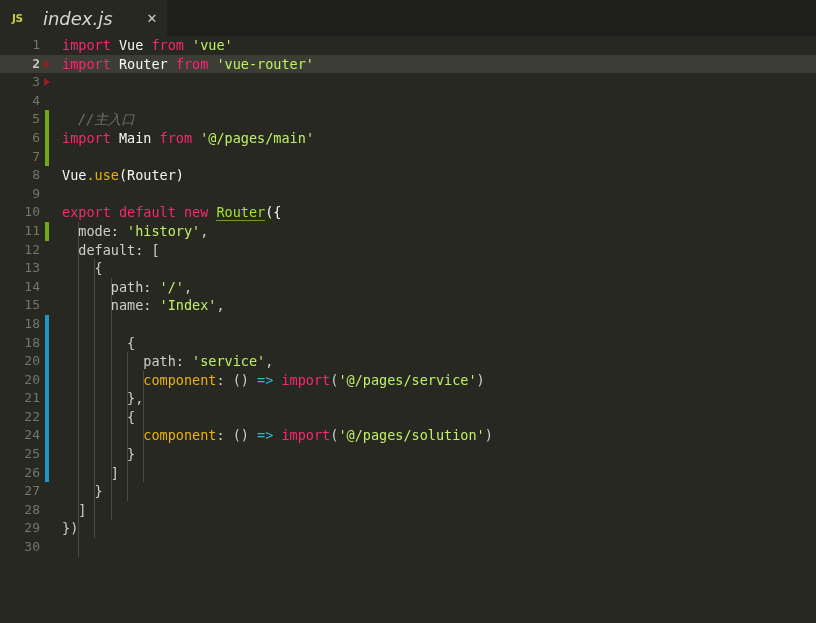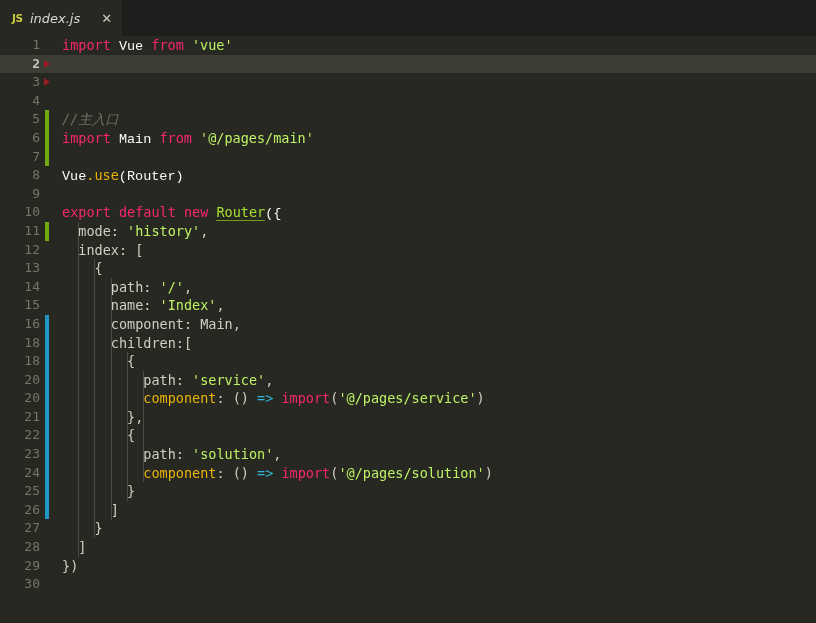--- a/index.html
+++ b/index.html
@@ -21,33 +21,33 @@
     display: flex;
     align-items: stretch;
   }
   .tab {
     display: flex;
     align-items: center;
     height: 100%;
     padding: 0 10px 0 12px;
     background: #272822;
     box-sizing: border-box;
-    gap: 7px;
+    gap: 20px;
     position: relative;
   }
   .tab-icon {
     font-family: "DejaVu Sans", sans-serif;
     font-size: 10.5px;
     font-weight: bold;
     color: #cbcb41;
     letter-spacing: -0.3px;
   }
   .tab-label {
     font-family: "DejaVu Sans", sans-serif;
-    font-size: 13px;
+    font-size: 18px;
     font-style: italic;
     color: #d8d8d2;
     white-space: nowrap;
   }
   .tab-close {
     font-family: "DejaVu Sans", sans-serif;
     font-size: 13px;
     color: #cfcfc6;
     margin-left: 14px;
     line-height: 1;
@@ -125,25 +125,25 @@
   }
   .guide {
     position: absolute;
     width: 1px;
     background: #4a4b43;
   }
 
   
   .t-kw      { color: #f92672; }
   .t-str     { color: #bef264; }
-  .t-plain   { color: #f8f8f2; font-family: Liberation Mono, monospace; }
+  .t-plain   { color: #f8f8f2; }
   .t-prop    { color: #cfcfc4; }
   .t-fn      { color: #eab308; }
   .t-op      { color: #2fb9d8; }
-  .t-comment { color: #6f7066; font-style: italic; }
+  .t-comment { color: #6f7066; font-style: italic; margin-left: 16px; }
   .t-under   { color: #a6e22e; border-bottom: 1px solid #71a01c; }
 </style>
 </head>
 <body>
 
 <div class="tabbar">
   <div class="tab">
     <span class="tab-icon">JS</span>
     <span class="tab-label">index.js</span>
     <span class="tab-close">✕</span>
@@ -153,42 +153,40 @@
 <div class="editor">
   <div class="guides" id="guides">
       <div class="guide" style="left: 16.24px; top: 186px; height: 334.8px;"></div>
       <div class="guide" style="left: 32.48px; top: 223.2px; height: 279px;"></div>
       <div class="guide" style="left: 48.72px; top: 241.8px; height: 241.8px;"></div>
       <div class="guide" style="left: 64.96px; top: 316.2px; height: 148.8px;"></div>
       <div class="guide" style="left: 81.2px; top: 334.8px; height: 111.6px;"></div>
     </div>
   <div class="rows" id="rows">
       <div class="row"><span class="gutter-num">1</span><span class="code"><span class="t-kw">import</span><span class="t-plain"> Vue </span><span class="t-kw">from</span><span class="t-plain"> </span><span class="t-str">'vue'</span></span></div>
-      <div class="row active"><span class="gutter-num">2</span><span class="marker"></span></div>
+      <div class="row active"><span class="gutter-num">2</span><span class="marker"></span><span class="code"><span class="t-kw">import</span><span class="t-plain"> Router </span><span class="t-kw">from</span><span class="t-plain"> </span><span class="t-str">'vue-router'</span></span></div>
       <div class="row"><span class="gutter-num">3</span><span class="marker"></span><span class="code"></span></div>
       <div class="row"><span class="gutter-num">4</span><span class="code"></span></div>
       <div class="row"><span class="gutter-num">5</span><span class="changebar added"></span><span class="code"><span class="t-comment">//主入口</span></span></div>
       <div class="row"><span class="gutter-num">6</span><span class="changebar added"></span><span class="code"><span class="t-kw">import</span><span class="t-plain"> Main </span><span class="t-kw">from</span><span class="t-plain"> </span><span class="t-str">'@/pages/main'</span></span></div>
       <div class="row"><span class="gutter-num">7</span><span class="changebar added"></span><span class="code"></span></div>
       <div class="row"><span class="gutter-num">8</span><span class="code"><span class="t-plain">Vue</span><span class="t-fn">.use</span><span class="t-plain">(Router)</span></span></div>
       <div class="row"><span class="gutter-num">9</span><span class="code"></span></div>
       <div class="row"><span class="gutter-num">10</span><span class="code"><span class="t-kw">export default new</span><span class="t-plain"> </span><span class="t-under">Router</span><span class="t-plain">({</span></span></div>
       <div class="row"><span class="gutter-num">11</span><span class="changebar added"></span><span class="code"><span class="t-prop">  mode: </span><span class="t-str">'history'</span><span class="t-prop">,</span></span></div>
-      <div class="row"><span class="gutter-num">12</span><span class="code"><span class="t-prop">  index: [</span></span></div>
+      <div class="row"><span class="gutter-num">12</span><span class="code"><span class="t-prop">  default: [</span></span></div>
       <div class="row"><span class="gutter-num">13</span><span class="code"><span class="t-prop">    {</span></span></div>
       <div class="row"><span class="gutter-num">14</span><span class="code"><span class="t-prop">      path: </span><span class="t-str">'/'</span><span class="t-prop">,</span></span></div>
       <div class="row"><span class="gutter-num">15</span><span class="code"><span class="t-prop">      name: </span><span class="t-str">'Index'</span><span class="t-prop">,</span></span></div>
-      <div class="row"><span class="gutter-num">16</span><span class="changebar modified"></span><span class="code"><span class="t-prop">      component: Main,</span></span></div>
-      <div class="row"><span class="gutter-num">18</span><span class="changebar modified"></span><span class="code"><span class="t-prop">      children:[</span></span></div>
+      <div class="row"><span class="gutter-num">18</span><span class="changebar modified"></span></div>
       <div class="row"><span class="gutter-num">18</span><span class="changebar modified"></span><span class="code"><span class="t-prop">        {</span></span></div>
       <div class="row"><span class="gutter-num">20</span><span class="changebar modified"></span><span class="code"><span class="t-prop">          path: </span><span class="t-str">'service'</span><span class="t-prop">,</span></span></div>
       <div class="row"><span class="gutter-num">20</span><span class="changebar modified"></span><span class="code"><span class="t-fn">          component</span><span class="t-prop">: () </span><span class="t-op">=&gt;</span><span class="t-prop"> </span><span class="t-kw">import</span><span class="t-prop">(</span><span class="t-str">'@/pages/service'</span><span class="t-prop">)</span></span></div>
       <div class="row"><span class="gutter-num">21</span><span class="changebar modified"></span><span class="code"><span class="t-prop">        },</span></span></div>
       <div class="row"><span class="gutter-num">22</span><span class="changebar modified"></span><span class="code"><span class="t-prop">        {</span></span></div>
-      <div class="row"><span class="gutter-num">23</span><span class="changebar modified"></span><span class="code"><span class="t-prop">          path: </span><span class="t-str">'solution'</span><span class="t-prop">,</span></span></div>
       <div class="row"><span class="gutter-num">24</span><span class="changebar modified"></span><span class="code"><span class="t-fn">          component</span><span class="t-prop">: () </span><span class="t-op">=&gt;</span><span class="t-prop"> </span><span class="t-kw">import</span><span class="t-prop">(</span><span class="t-str">'@/pages/solution'</span><span class="t-prop">)</span></span></div>
       <div class="row"><span class="gutter-num">25</span><span class="changebar modified"></span><span class="code"><span class="t-prop">        }</span></span></div>
       <div class="row"><span class="gutter-num">26</span><span class="changebar modified"></span><span class="code"><span class="t-prop">      ]</span></span></div>
       <div class="row"><span class="gutter-num">27</span><span class="code"><span class="t-prop">    }</span></span></div>
       <div class="row"><span class="gutter-num">28</span><span class="code"><span class="t-prop">  ]</span></span></div>
       <div class="row"><span class="gutter-num">29</span><span class="code"><span class="t-prop">})</span></span></div>
       <div class="row"><span class="gutter-num">30</span><span class="code"></span></div>
     </div>
 </div>
 

